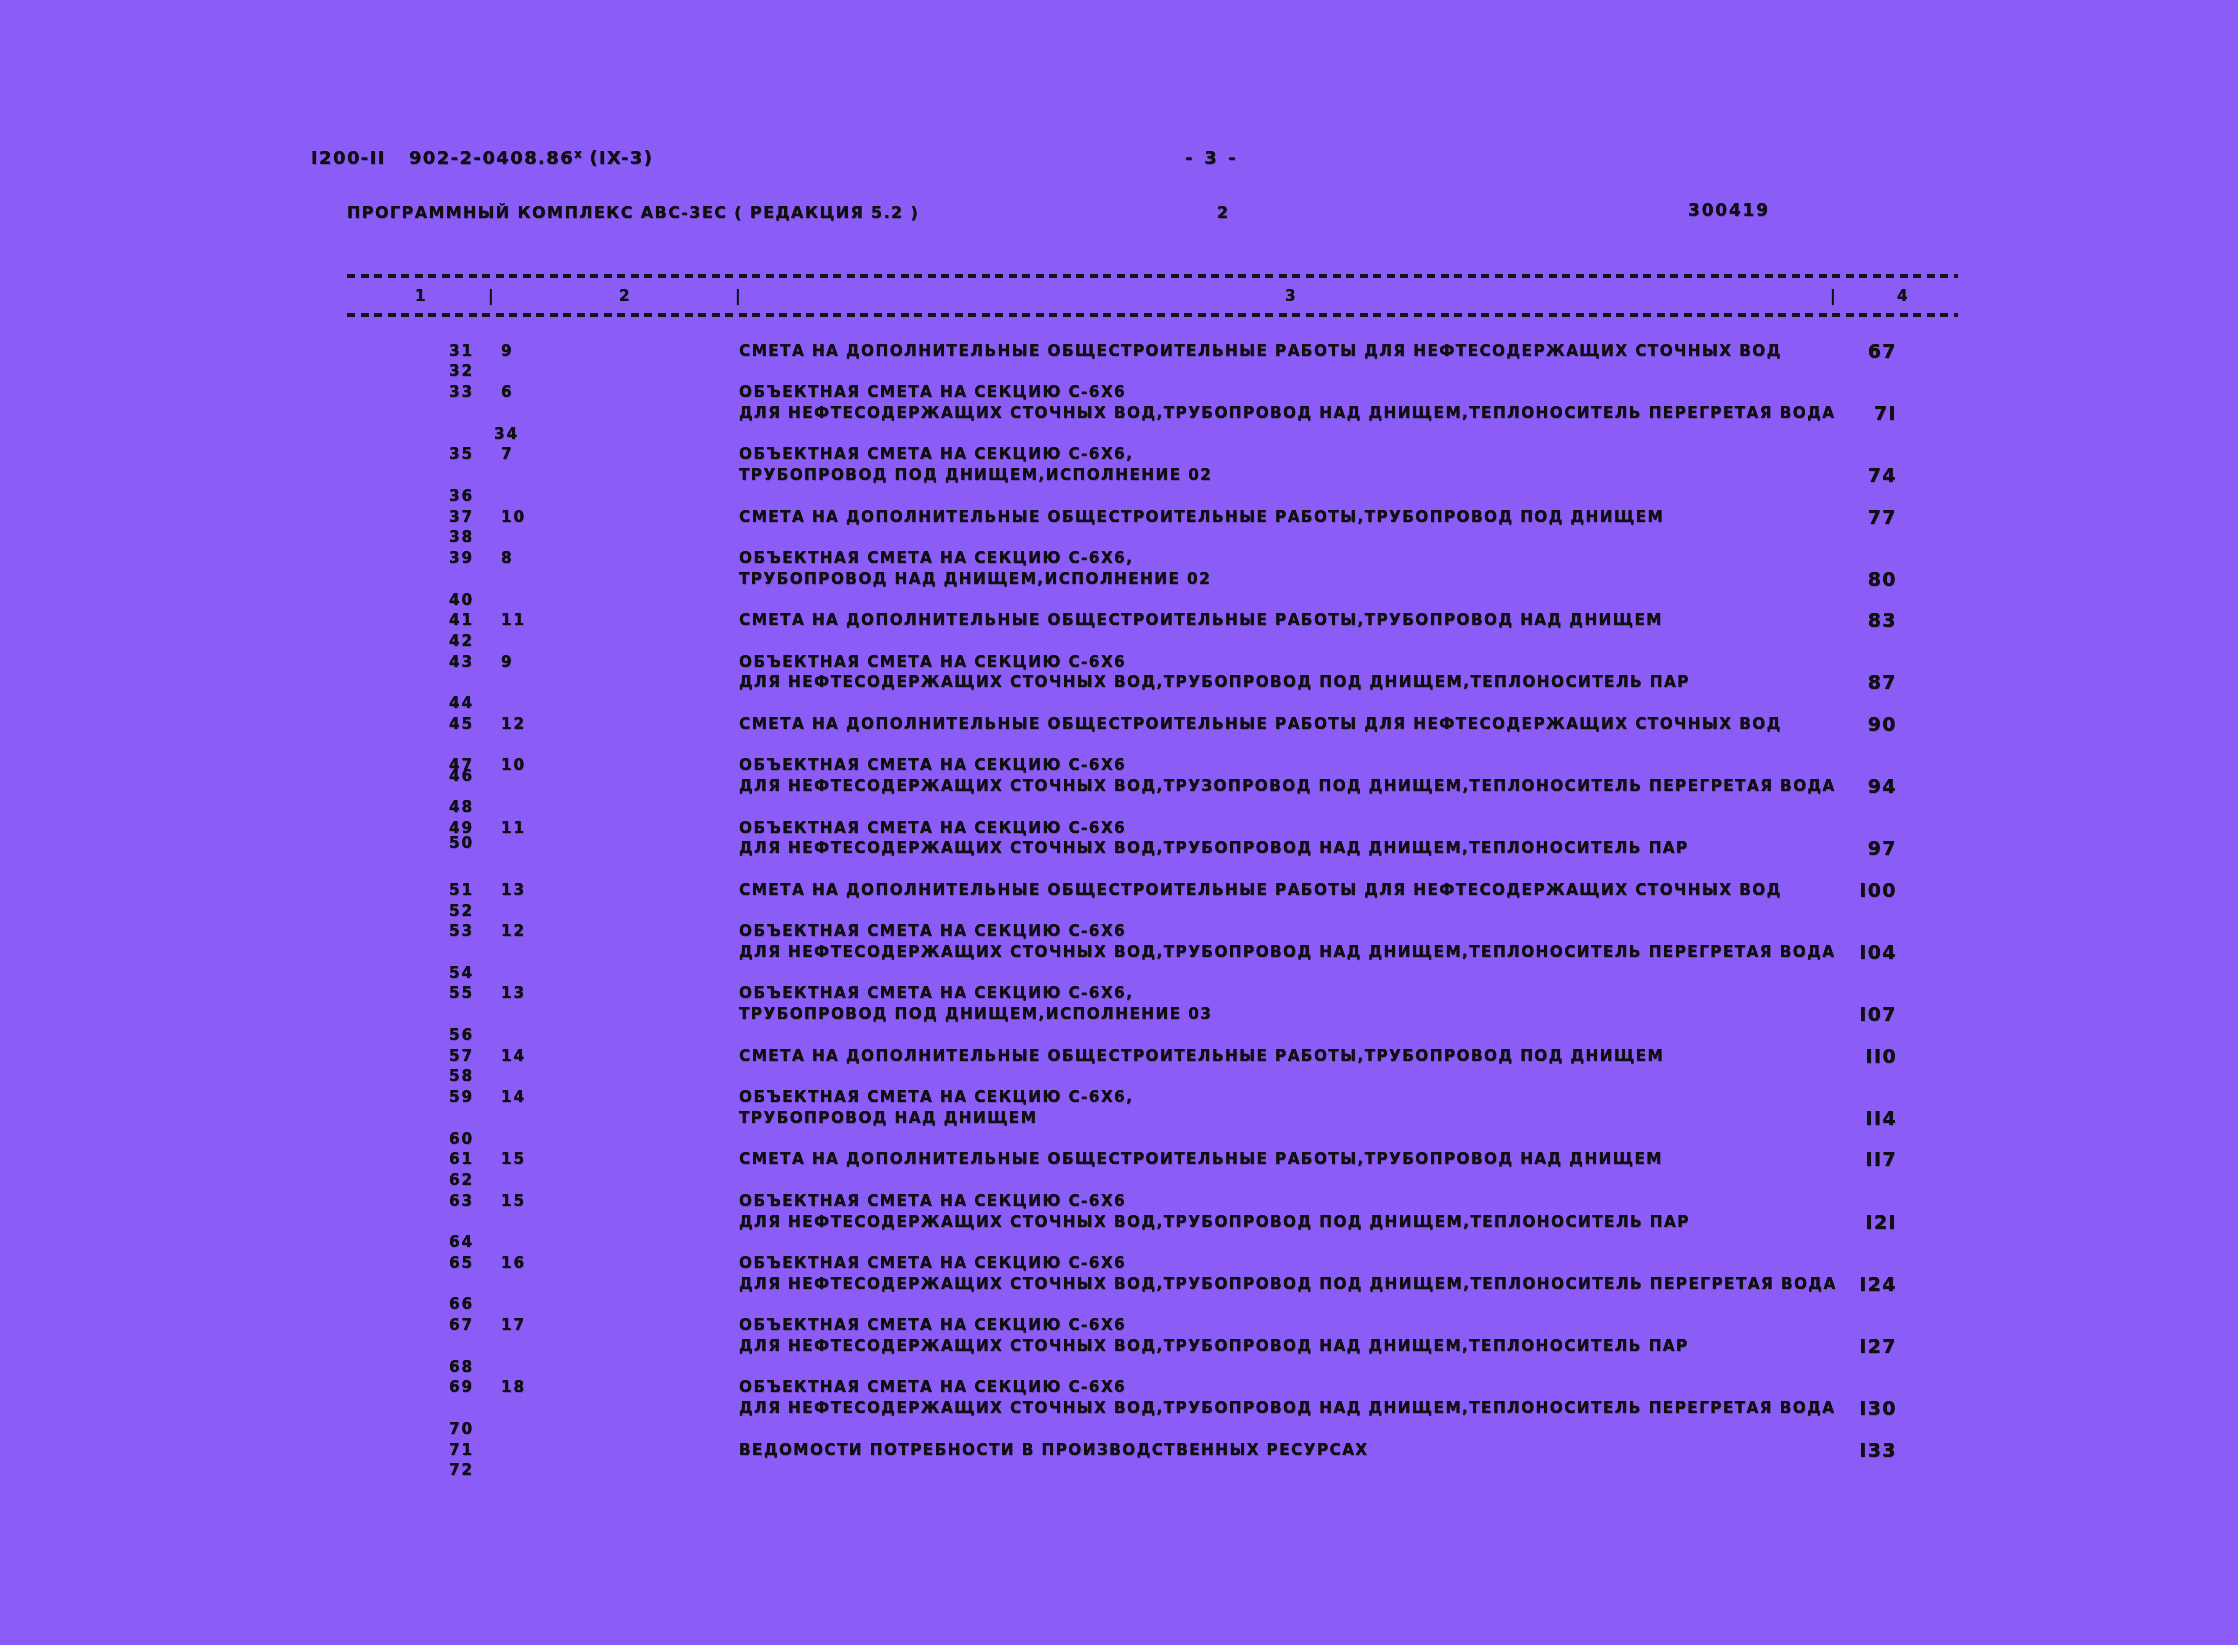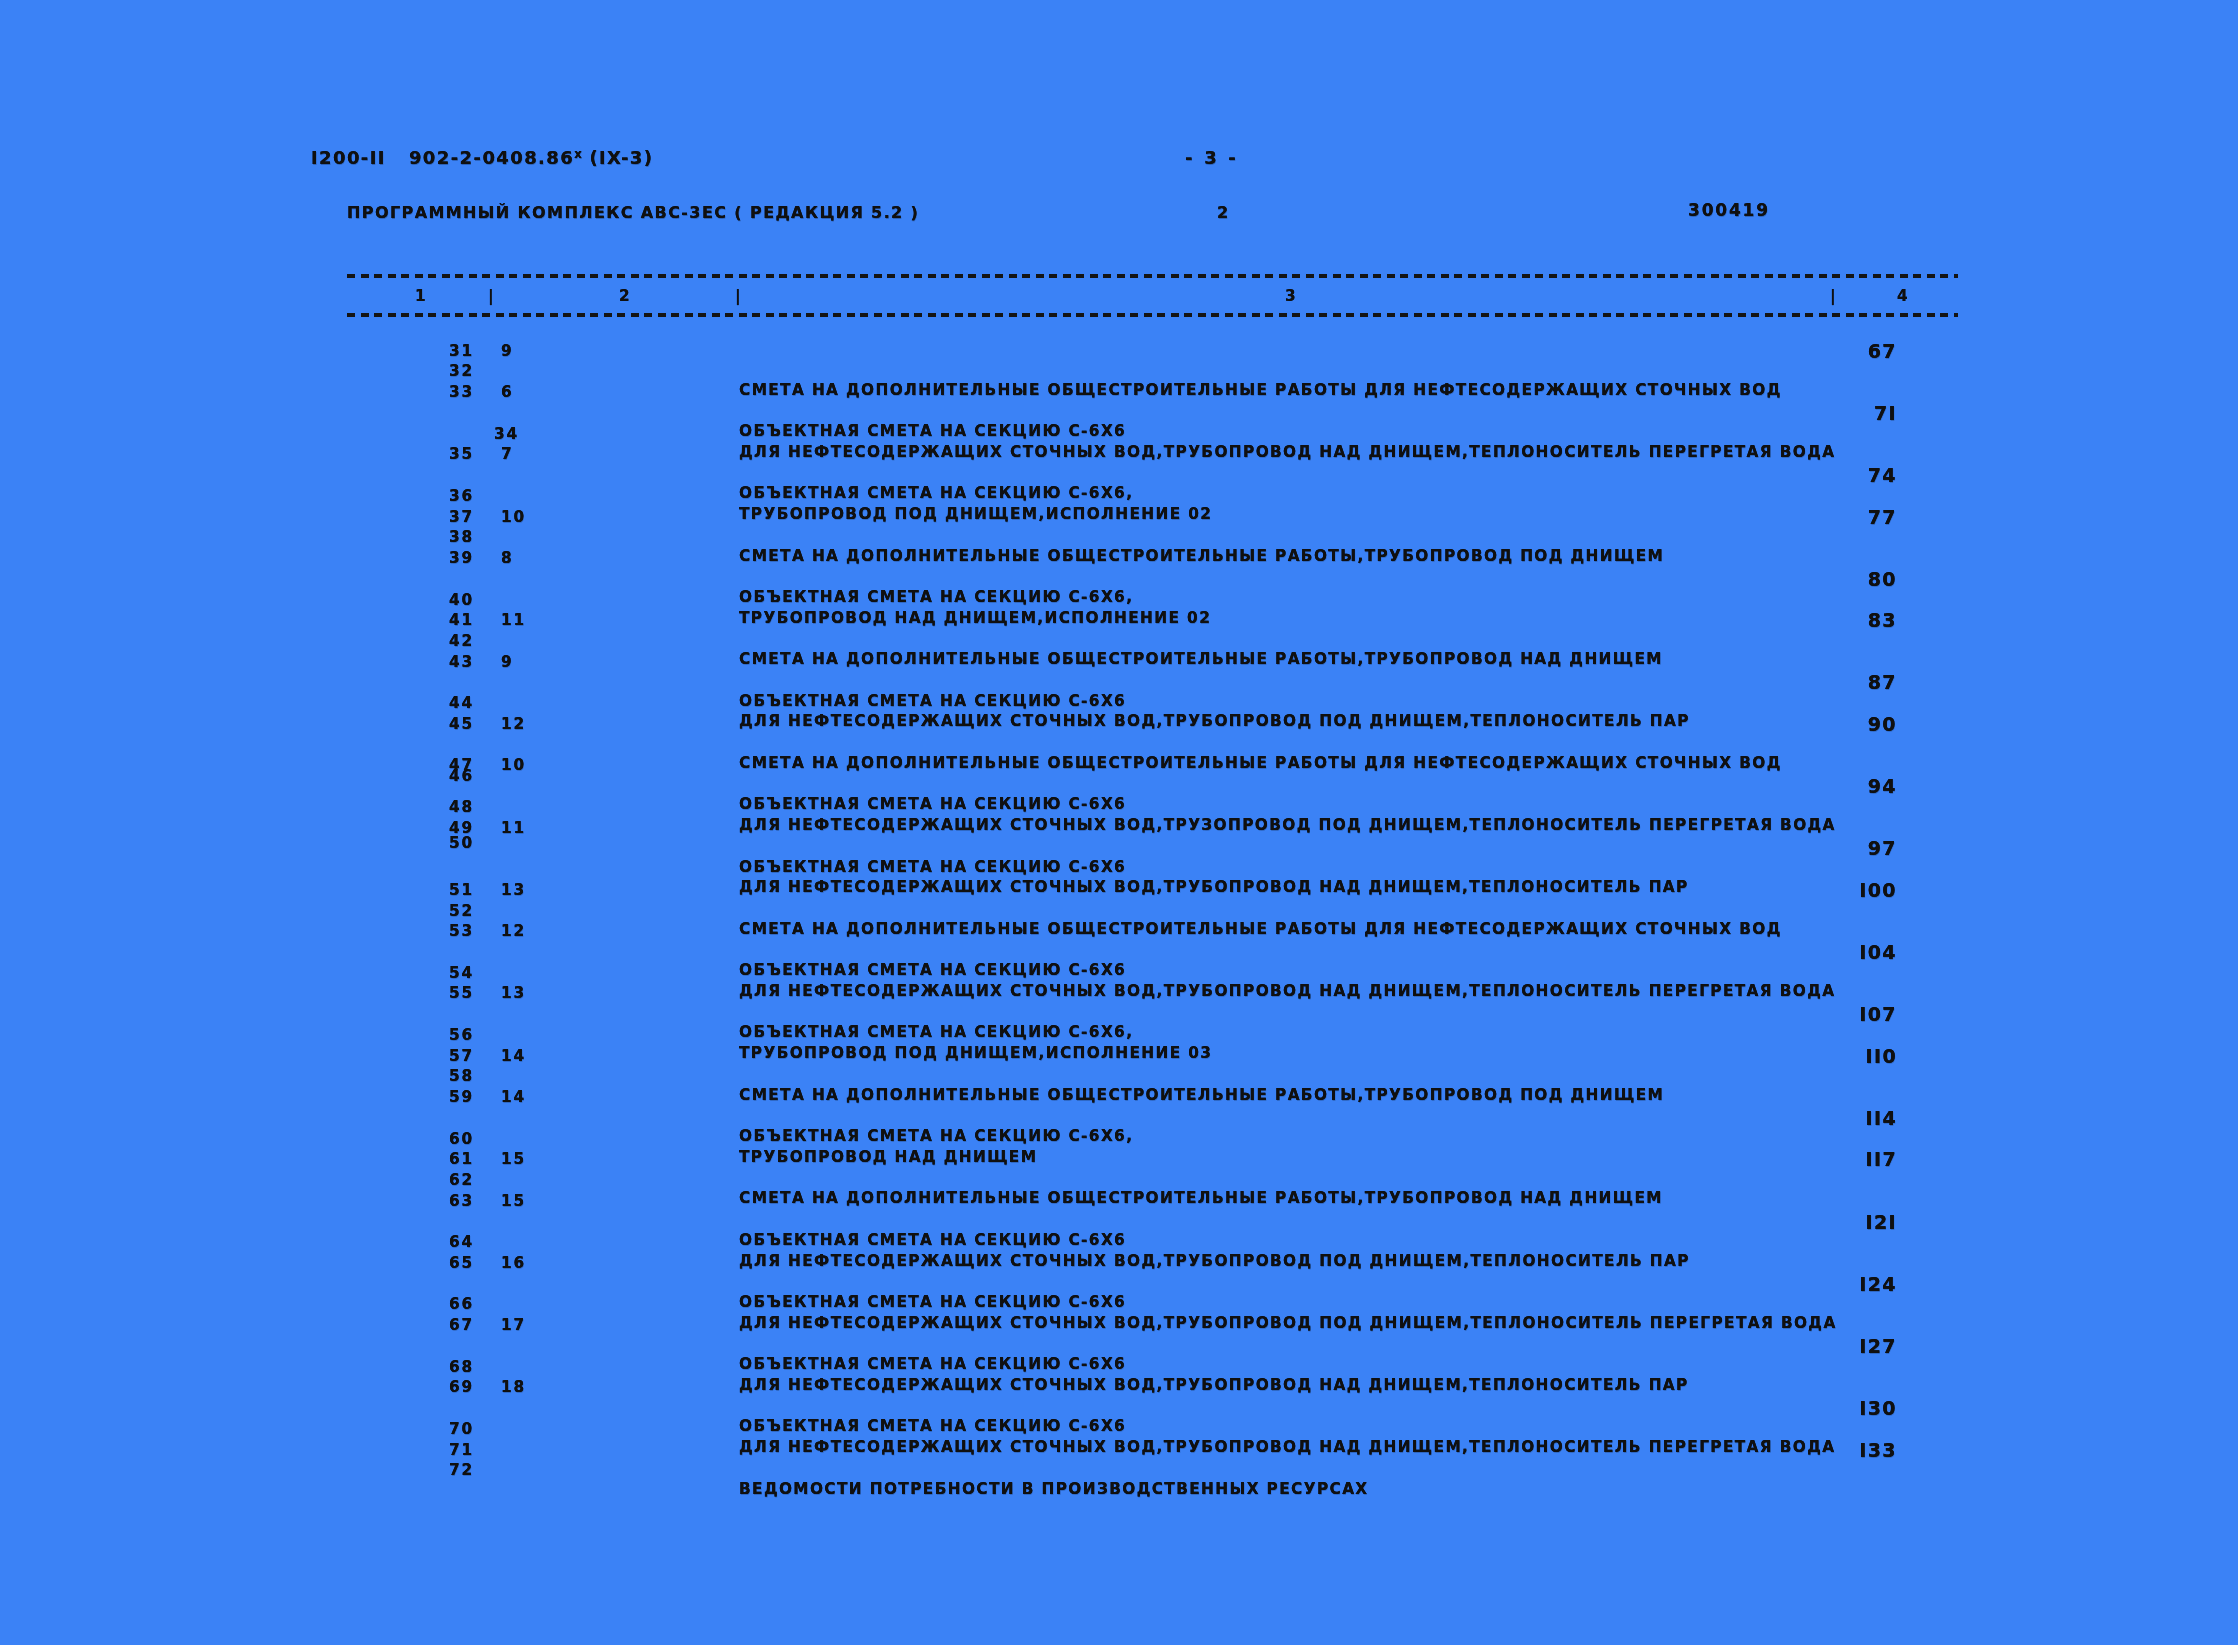--- a/index.html
+++ b/index.html
@@ -1,19 +1,19 @@
 <!DOCTYPE html>
 <html style="font-size:7.2px"><head>
 <meta charset="utf-8">
 <style>
   html,body{margin:0;padding:0;background:#e8e8e8;}
   .page{
     position:relative;
     width:2239px;height:1646px;
-    background:#3b82f6;
+    background:#8b5cf6;
     overflow:hidden;
     font-family:"DejaVu Sans", sans-serif;
     color:#101010;
   }
   .t{
     position:absolute;
     font-weight:700;
     white-space:nowrap;
     text-shadow:0 0 0.5px rgba(0,0,0,.85), 0.5px 0.5px 0 rgba(0,0,0,.25);
   }
@@ -41,21 +41,21 @@
   .ch-2{left:619px;} .ch-s2{left:735px;}
   .ch-3{left:1285px;} .ch-s3{left:1830px;}
   .ch-4{left:1897px;}
 
   
   .line{position:absolute;left:0;width:2239px;height:21px;line-height:21px;}
   .line span{position:absolute;top:0;font-weight:700;white-space:nowrap;
     text-shadow:0 0 0.5px rgba(0,0,0,.9), 0.5px 0.5px 0 rgba(0,0,0,.2);}
   .c-num {left:449px; font-size:15.3px;letter-spacing:1.8px;}
   .c-code{left:501px;font-size:15.3px;letter-spacing:1.8px;}
-  .c-text{left:739px;font-size:15.3px;letter-spacing:1.4px;margin-top:39px;}
+  .c-text{left:739px;font-size:15.3px;letter-spacing:1.4px;}
   .c-page{left:1753px;width:144px;text-align:right;font-size:19px;letter-spacing:1.4px;}
 </style>
 </head>
 <body>
 
 <div class="page">
 
   <div class="t doc-code"><span>I200-II</span>&nbsp;&nbsp;&nbsp;<span>902-2-0408.86</span><sup>х</sup><span> (IX-3)</span></div>
   <div class="t page-marker">- 3 -</div>
 

